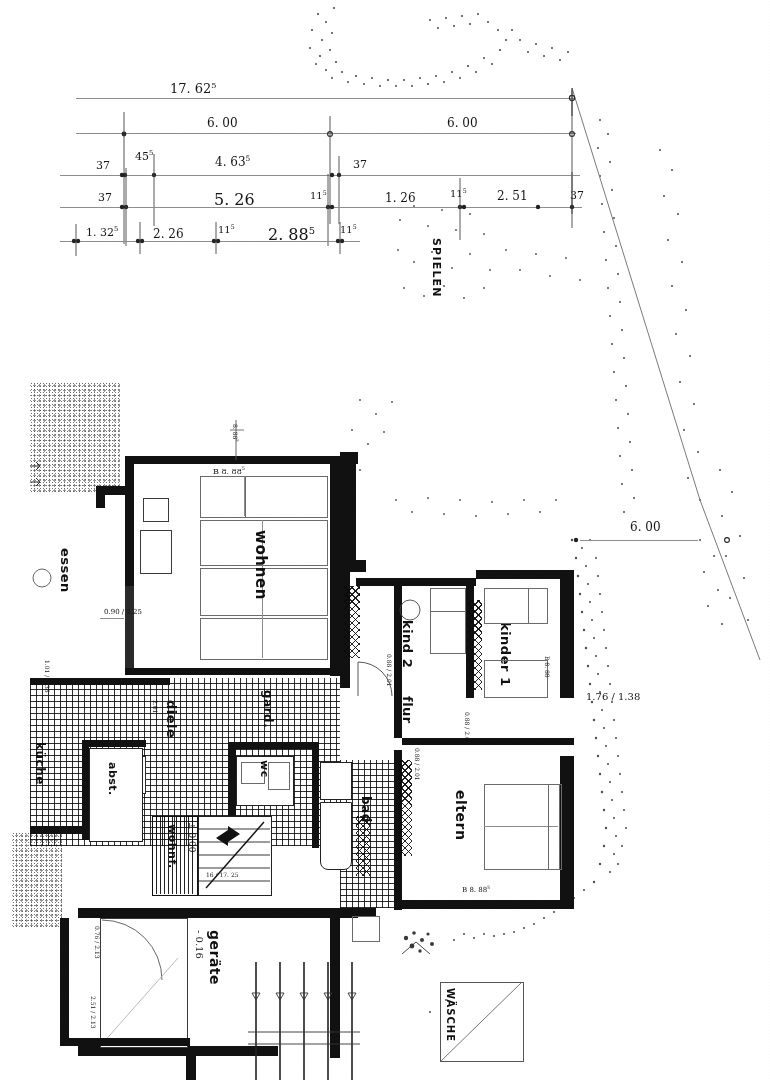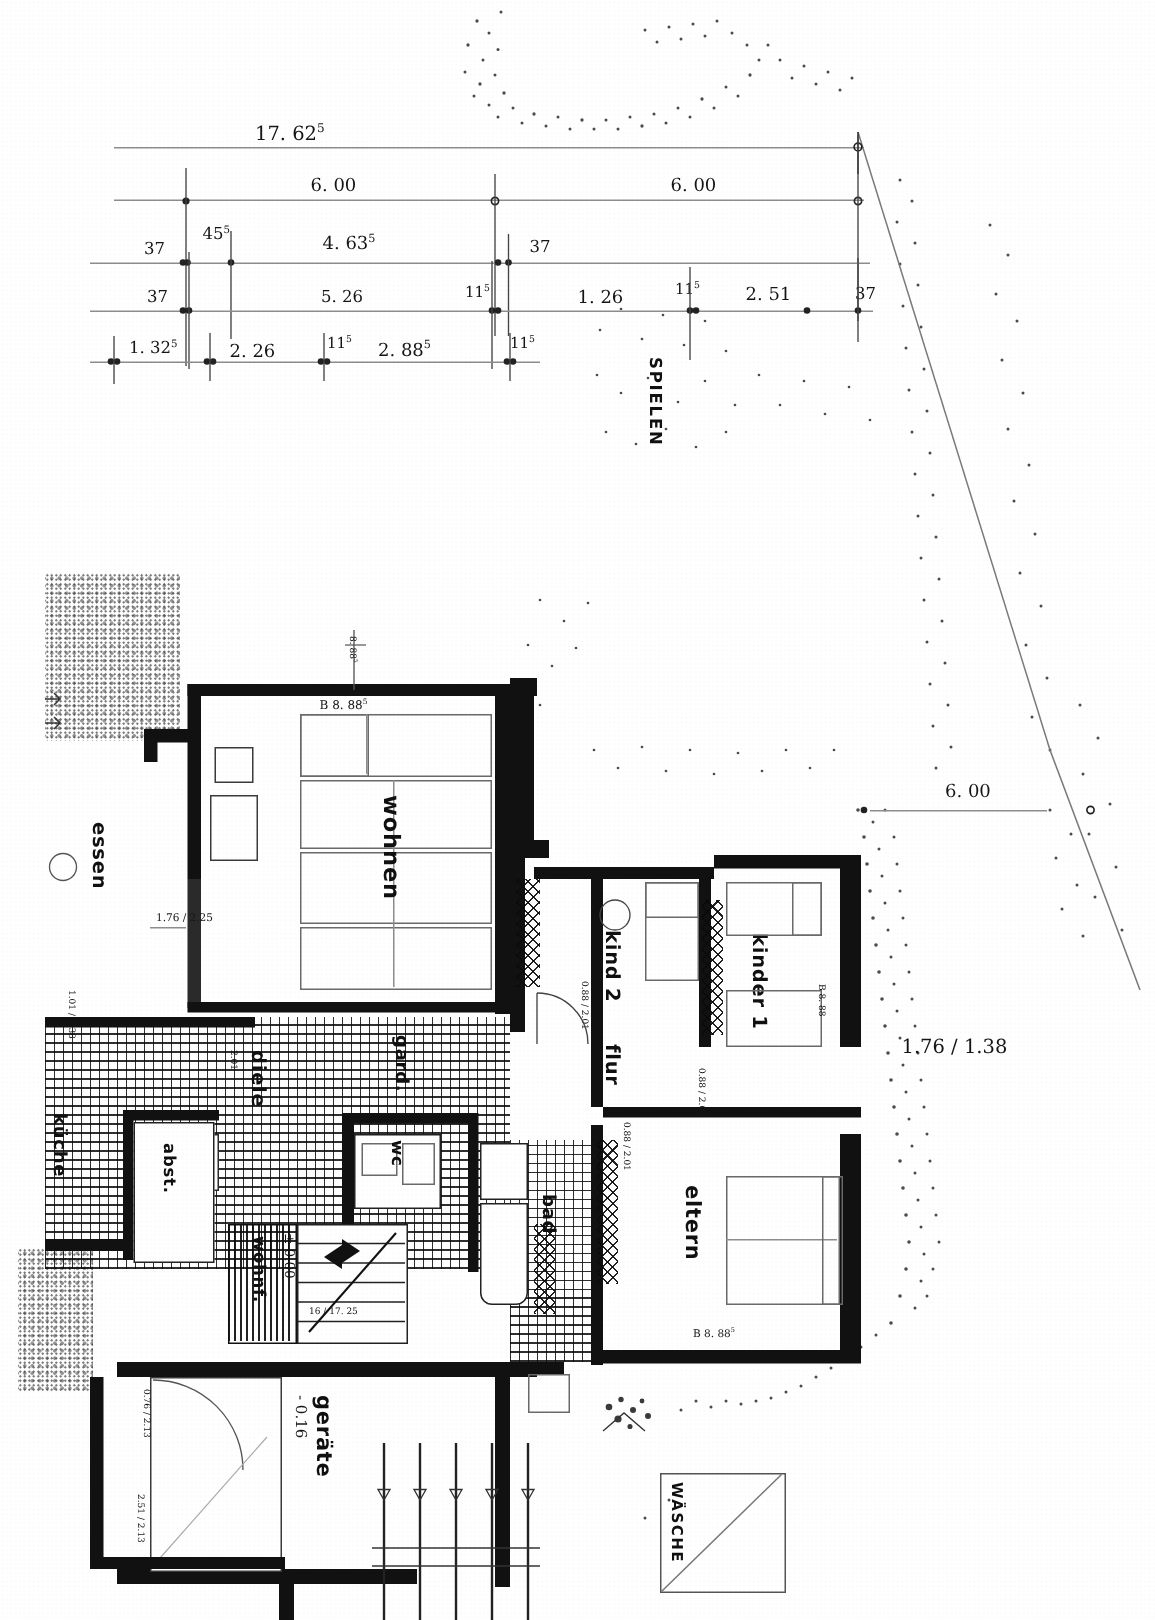--- a/index.html
+++ b/index.html
@@ -342,21 +342,21 @@
     <circle cx="214" cy="7" r="2.2" fill="#222"></circle>
       <circle cx="221" cy="7" r="2.2" fill="#222"></circle>
     <line x1="36" y1="-14" x2="36" y2="58" stroke="#444" stroke-width=".9"></line>
     <line x1="221" y1="-12" x2="221" y2="56" stroke="#444" stroke-width=".9"></line>
   </svg>
 
   <div class="hairline" style="left:60px;top:207px;width:522px;height:1px;"></div>
   <div class="lbl dim" style="left:98px;top:192px;font-size:11px;">
     <span>37</span>
   </div>
-  <div class="lbl dim" style="left:214px;top:192px;font-size:11px;">
+  <div class="lbl dim" style="left:214px;top:192px;font-size:16px;">
     <span>5. 26</span>
   </div>
   <div class="lbl dim" style="left:310px;top:190px;font-size:10px;">
     <span>11</span><sup>5</sup>
   </div>
   <div class="lbl dim" style="left:385px;top:192px;font-size:12px;">
     <span>1. 26</span>
   </div>
   <div class="lbl dim" style="left:450px;top:188px;font-size:10px;">
     <span>11</span><sup>5</sup>
@@ -385,21 +385,21 @@
   <div class="hairline" style="left:60px;top:241px;width:300px;height:1px;"></div>
   <div class="lbl dim" style="left:86px;top:226px;font-size:11px;">
     <span>1. 32</span><sup>5</sup>
   </div>
   <div class="lbl dim" style="left:153px;top:228px;font-size:12px;">
     <span>2. 26</span>
   </div>
   <div class="lbl dim" style="left:218px;top:224px;font-size:10px;">
     <span>11</span><sup>5</sup>
   </div>
-  <div class="lbl dim" style="left:252px;top:226px;font-size:12px;">
+  <div class="lbl dim" style="left:268px;top:226px;font-size:16px;">
     <span>2. 88</span><sup>5</sup>
   </div>
   <div class="lbl dim" style="left:340px;top:224px;font-size:10px;">
     <span>11</span><sup>5</sup>
   </div>
   <svg width="300" height="14" style="left:60px;top:234px;">
     <circle cx="14" cy="7" r="2.2" fill="#222"></circle>
       <circle cx="18" cy="7" r="2.2" fill="#222"></circle>
     <circle cx="78" cy="7" r="2.2" fill="#222"></circle>
       <circle cx="82" cy="7" r="2.2" fill="#222"></circle>
@@ -471,21 +471,21 @@
   </div>
 
   <div class="wall" style="left:96px;top:486px;width:30px;height:9px;"></div>
   <div class="wall" style="left:96px;top:486px;width:9px;height:22px;"></div>
   <div class="outline" style="left:140px;top:530px;width:30px;height:42px;border-color:#3a3a3a;"></div>
   <div class="outline" style="left:143px;top:498px;width:24px;height:22px;border-color:#3a3a3a;"></div>
   <svg width="36" height="36" style="left:30px;top:566px;">
     <circle cx="12" cy="12" r="9" fill="none" stroke="#555" stroke-width=".9"></circle>
   </svg>
   <div class="lbl room rot90" style="left:72px;top:548px;font-size:13px;">essen</div>
-  <div class="lbl dim" style="left:104px;top:608px;font-size:7px;line-height:1.3;text-align:center;"><span>1.76 / 2.25</span></div>
+  <div class="lbl dim" style="left:104px;top:608px;font-size:7px;line-height:1.3;text-align:center;"><span>0.90 / 2.25</span></div>
   <div class="hairline" style="left:100px;top:618px;width:24px;height:1px;"></div>
 
   <div class="hatch" style="left:30px;top:678px;width:310px;height:168px;"></div>
   <div class="hatch" style="left:340px;top:760px;width:62px;height:148px;"></div>
 
   <div class="wall" style="left:30px;top:678px;width:140px;height:7px;"></div>
   <div class="wall" style="left:82px;top:740px;width:64px;height:7px;"></div>
   <div class="wall" style="left:82px;top:740px;width:7px;height:100px;"></div>
   <div class="wall" style="left:30px;top:826px;width:58px;height:8px;"></div>
   <div class="lbl room rot90" style="left:46px;top:742px;font-size:12px;">küche</div>
@@ -564,21 +564,21 @@
     <path d="M2 2 A34 34 0 0 1 36 36" fill="none" stroke="#444" stroke-width=".9"></path>
     <line x1="2" y1="2" x2="2" y2="36" stroke="#444" stroke-width=".9"></line>
   </svg>
   <div class="lbl dim rot90" style="left:470px;top:712px;font-size:6px;"><span>0.88 / 2.01</span></div>
 
   <div class="lbl room rot90" style="left:512px;top:622px;font-size:13px;">kinder 1</div>
   <div class="outline2" style="left:484px;top:588px;width:62px;height:34px;"></div>
   <div class="outline2" style="left:528px;top:588px;width:18px;height:34px;"></div>
   <div class="outline2" style="left:484px;top:660px;width:62px;height:36px;"></div>
   <div class="lbl dim rot90" style="left:550px;top:656px;font-size:6px;">B <span>8. 88</span></div>
-  <div class="lbl dim" style="left:601px;top:690px;font-size:13px;line-height:1.35;"><span>1.76 / 1.38</span></div>
+  <div class="lbl dim" style="left:586px;top:690px;font-size:10px;line-height:1.35;"><span>1.76 / 1.38</span></div>
 
   <div class="lbl room rot90" style="left:468px;top:790px;font-size:14px;">eltern</div>
   <div class="outline2" style="left:484px;top:784px;width:74px;height:84px;"></div>
   <div class="hairline" style="left:484px;top:826px;width:74px;height:1px;"></div>
   <div class="outline2" style="left:548px;top:784px;width:12px;height:84px;"></div>
   <div class="lbl dim" style="left:462px;top:886px;font-size:7px;">B <span>8. 88</span><sup>5</sup></div>
   <div class="lbl dim rot90" style="left:420px;top:748px;font-size:6px;"><span>0.88 / 2.01</span></div>
 
   <div class="wall" style="left:78px;top:908px;width:280px;height:10px;"></div>
   <div class="wall" style="left:78px;top:1046px;width:200px;height:10px;"></div>

